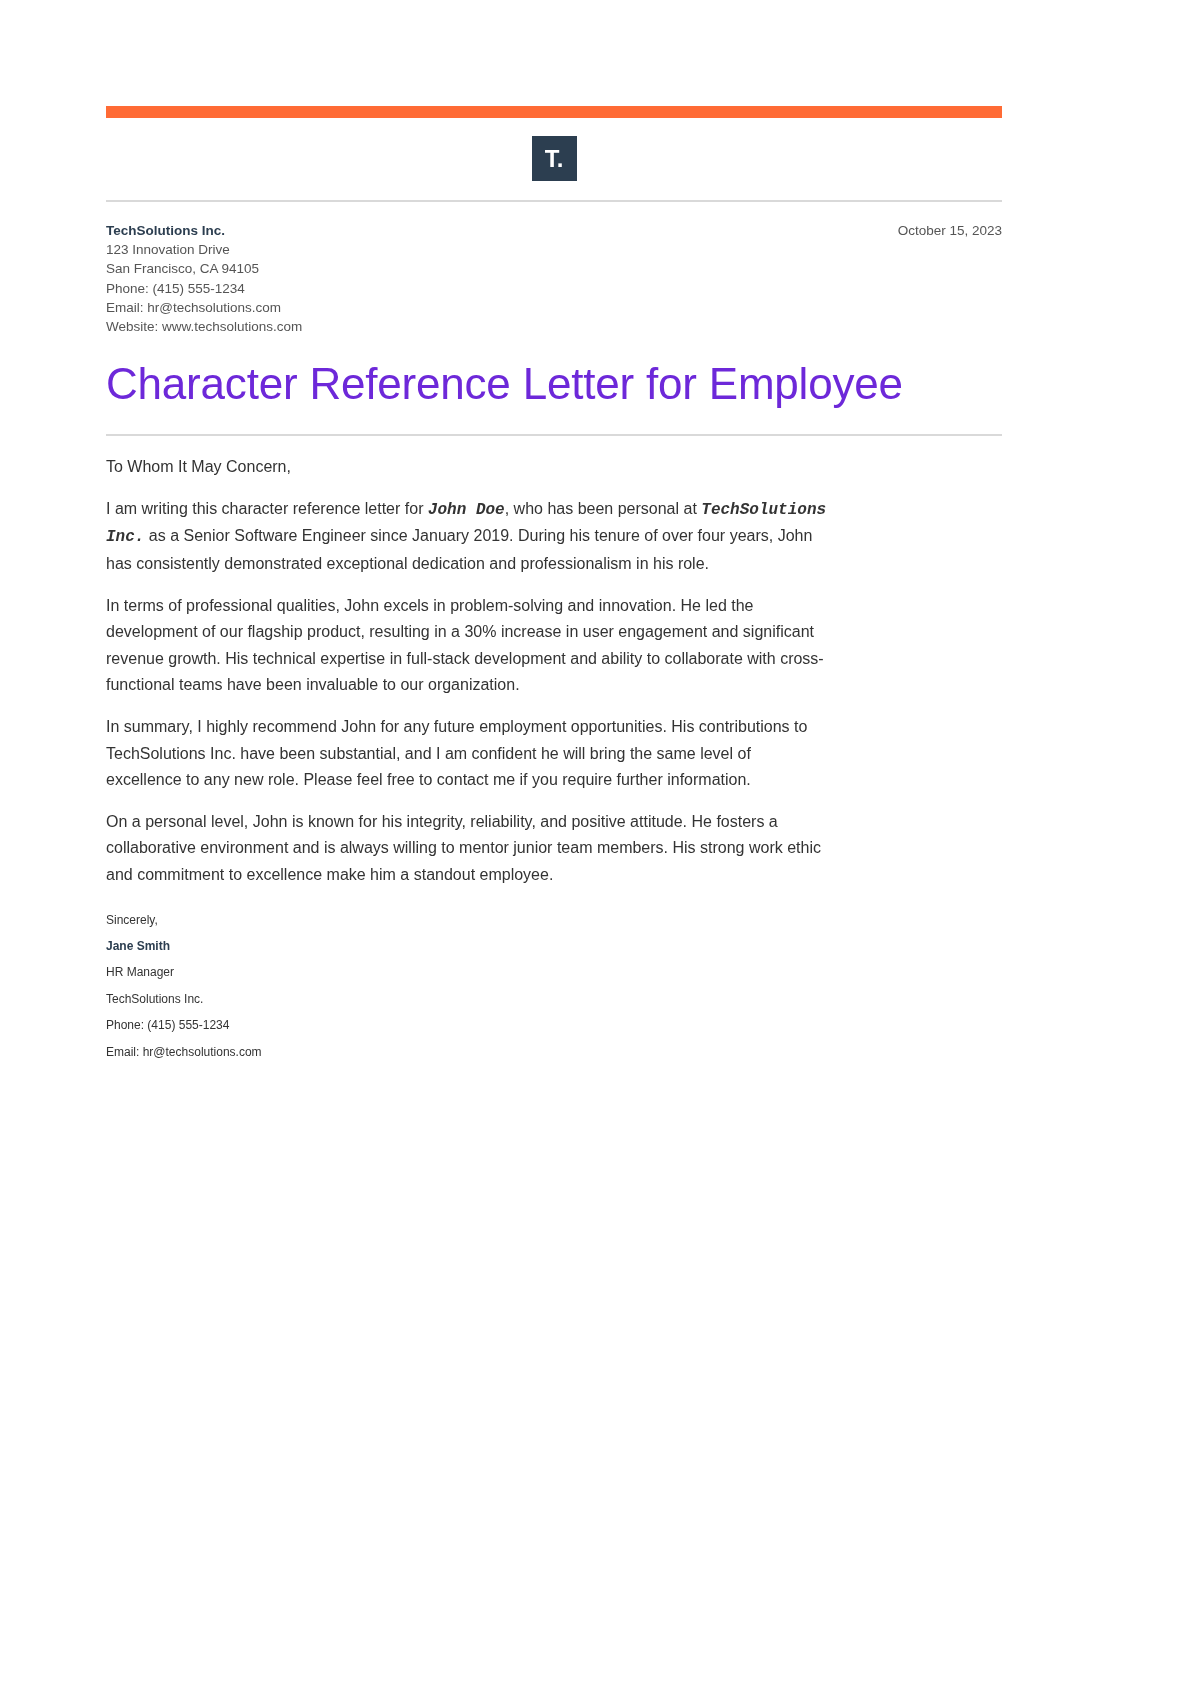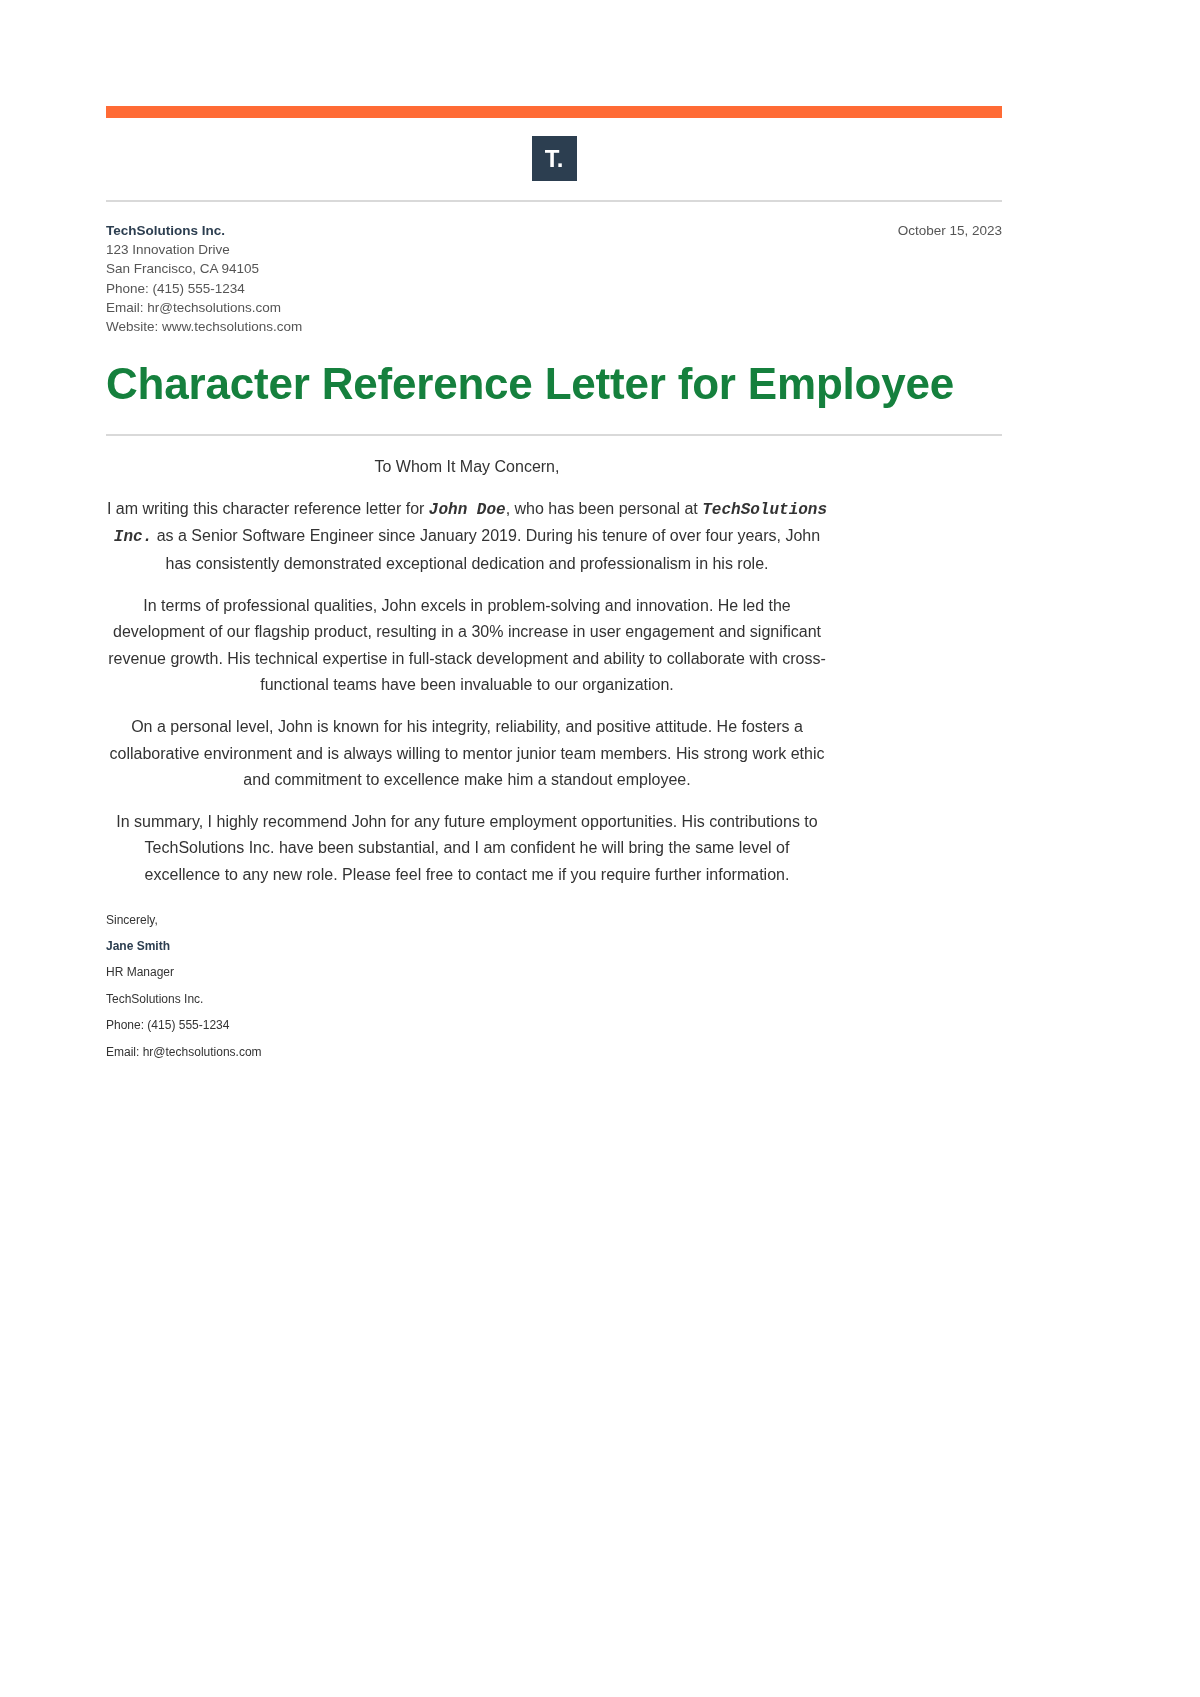--- a/index.html
+++ b/index.html
@@ -6,23 +6,23 @@
     body { width: 1200px; height: 1697px; position: relative; font-family: "Liberation Sans", sans-serif; color: #333333; }
     .page { position: absolute; left: 106px; top: 106px; width: 896px; }
     .top-bar { height: 12px; background: #ff6b35; width: 100%; }
     .logo-wrap { display: flex; justify-content: center; margin-top: 18px; height: 45px; }
     .logo { width: 45px; height: 45px; background: #2c3e50; color: #ffffff; font-weight: bold; font-size: 24px; display: flex; align-items: center; justify-content: center; letter-spacing: 0px; }
     .divider { height: 0; border-top: 2px solid #d9d9d9; width: 100%; }
     .divider-1 { margin-top: 19px; }
     .header-row { display: flex; justify-content: space-between; margin-top: 19px; font-size: 13.5px; line-height: 19.2px; color: #555555; }
     .company-name { font-weight: bold; color: #2c3e50; }
     .date { color: #555555; text-align: right; }
-    .title { margin: 22px 0 0 0; font-size: 44px; font-weight: bold; color: #15803d; line-height: 52px; letter-spacing: -0.2px; }
+    .title { margin: 22px 0 0 0; font-size: 44px; font-weight: normal; color: #6d28d9; line-height: 52px; letter-spacing: -0.2px; }
     .divider-2 { margin-top: 24px; }
-    .body { width: 722px; font-size: 16px; line-height: 26.6px; color: #333333; margin-top: 18px; text-align: center; }
+    .body { width: 722px; font-size: 16px; line-height: 26.6px; color: #333333; margin-top: 18px; }
     .body p { margin: 0 0 15px 0; }
     .salutation { margin-bottom: 15px !important; }
     .bi { font-weight: bold; font-style: italic; font-family: Liberation Mono, monospace; }
     .signoff { margin-top: 18px; font-size: 12px; line-height: 26.4px; color: #333333; }
     .sig-name { font-weight: bold; color: #2c3e50; }
   </style>
 </head>
 <body>
 
 <div class="page">
@@ -47,22 +47,22 @@
   </div>
 
   <h1 class="title">Character Reference Letter for Employee</h1>
 
   <div class="divider divider-2"></div>
 
   <div class="body">
     <p class="salutation">To Whom It May Concern,</p>
     <p><span>I am writing this character reference letter for </span><span class="bi">John Doe</span><span>, who has been personal at </span><span class="bi">TechSolutions Inc.</span><span> as a Senior Software Engineer since January 2019. During his tenure of over four years, John has consistently demonstrated exceptional dedication and professionalism in his role.</span></p>
     <p>In terms of professional qualities, John excels in problem-solving and innovation. He led the development of our flagship product, resulting in a 30% increase in user engagement and significant revenue growth. His technical expertise in full-stack development and ability to collaborate with cross-functional teams have been invaluable to our organization.</p>
+    <p>In summary, I highly recommend John for any future employment opportunities. His contributions to TechSolutions Inc. have been substantial, and I am confident he will bring the same level of excellence to any new role. Please feel free to contact me if you require further information.</p>
     <p>On a personal level, John is known for his integrity, reliability, and positive attitude. He fosters a collaborative environment and is always willing to mentor junior team members. His strong work ethic and commitment to excellence make him a standout employee.</p>
-    <p>In summary, I highly recommend John for any future employment opportunities. His contributions to TechSolutions Inc. have been substantial, and I am confident he will bring the same level of excellence to any new role. Please feel free to contact me if you require further information.</p>
   </div>
 
   <div class="signoff">
     <div>Sincerely,</div>
     <div class="sig-name">Jane Smith</div>
     <div>HR Manager</div>
     <div>TechSolutions Inc.</div>
     <div>Phone: (415) 555-1234</div>
     <div>Email: hr@techsolutions.com</div>
   </div>

